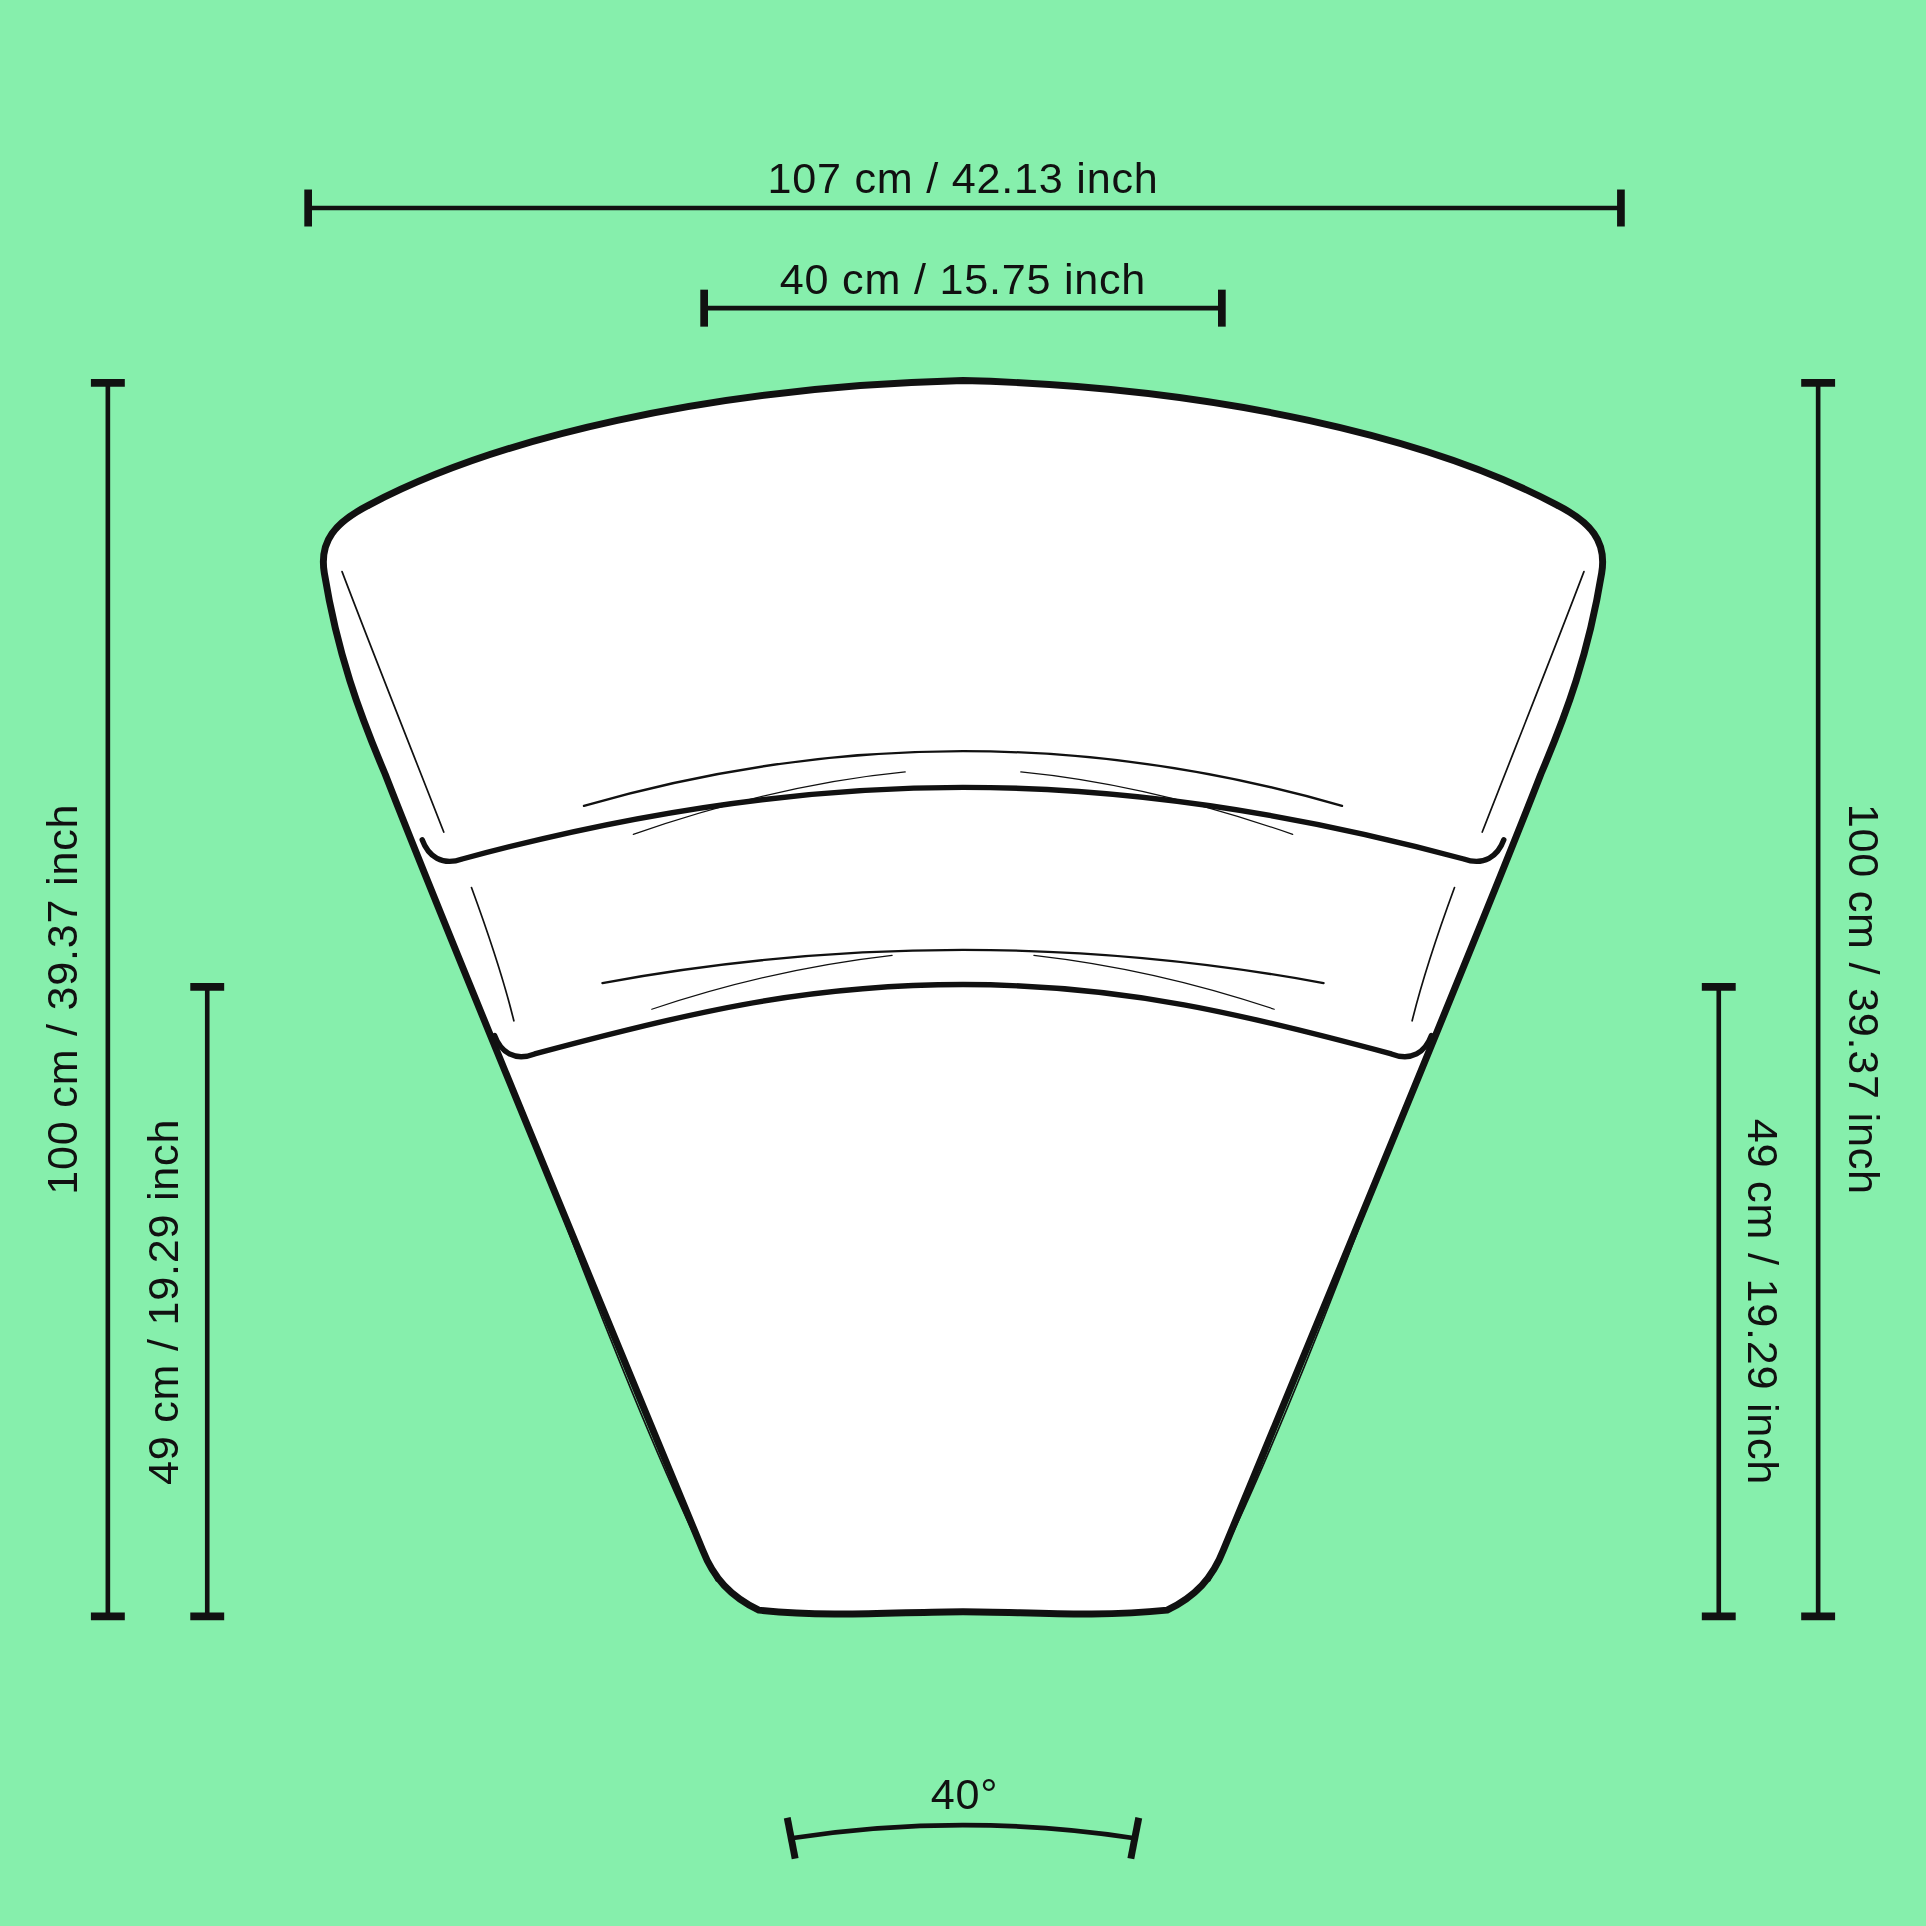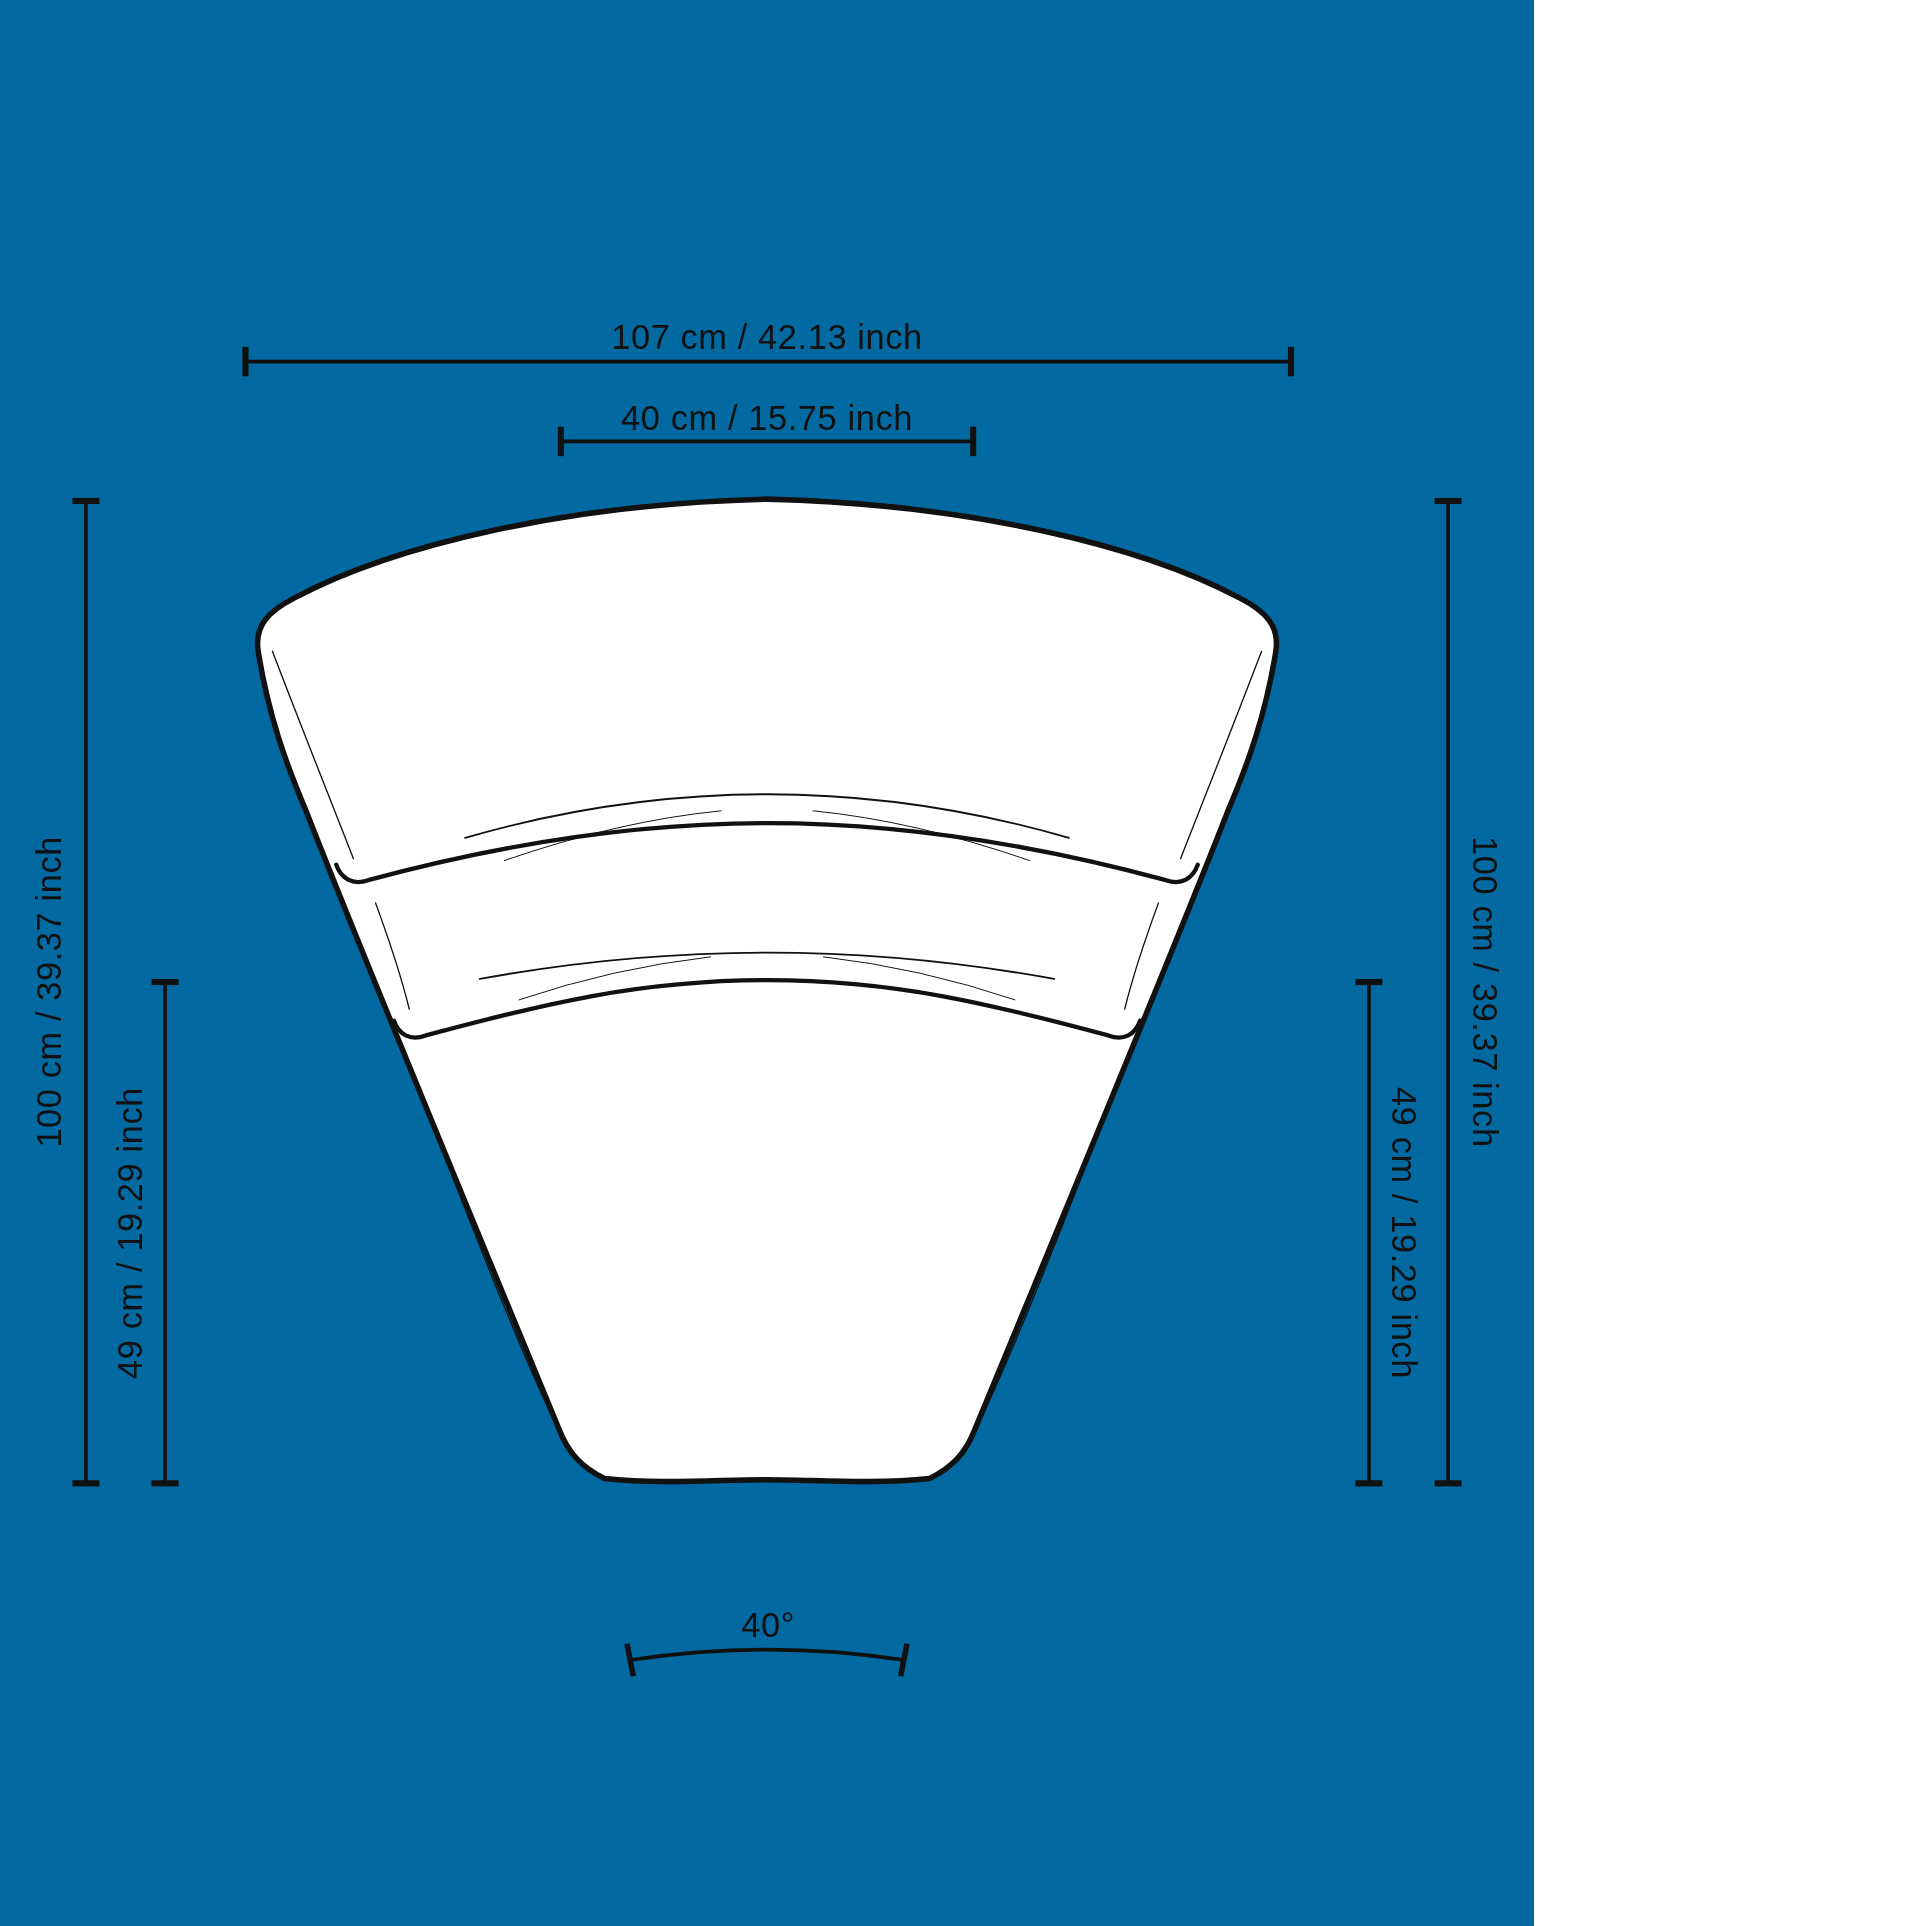--- a/index.html
+++ b/index.html
@@ -2,23 +2,23 @@
 <html style="font-size:12.3px"><head>
 <meta charset="utf-8">
 <style>
   html, body {
     margin: 0;
     padding: 0;
     background: #ffffff;
   }
   .stage {
     position: relative;
-    width: 1534px;
+    width: 1926px;
     height: 1926px;
-    background: #0369a1;
+    background: #86efac;
     overflow: hidden;
   }
   .stage svg {
     position: absolute;
     inset: 0;
     width: 100%;
     height: 100%;
   }
   text {
     font-family: "Liberation Sans", "DejaVu Sans", sans-serif;

